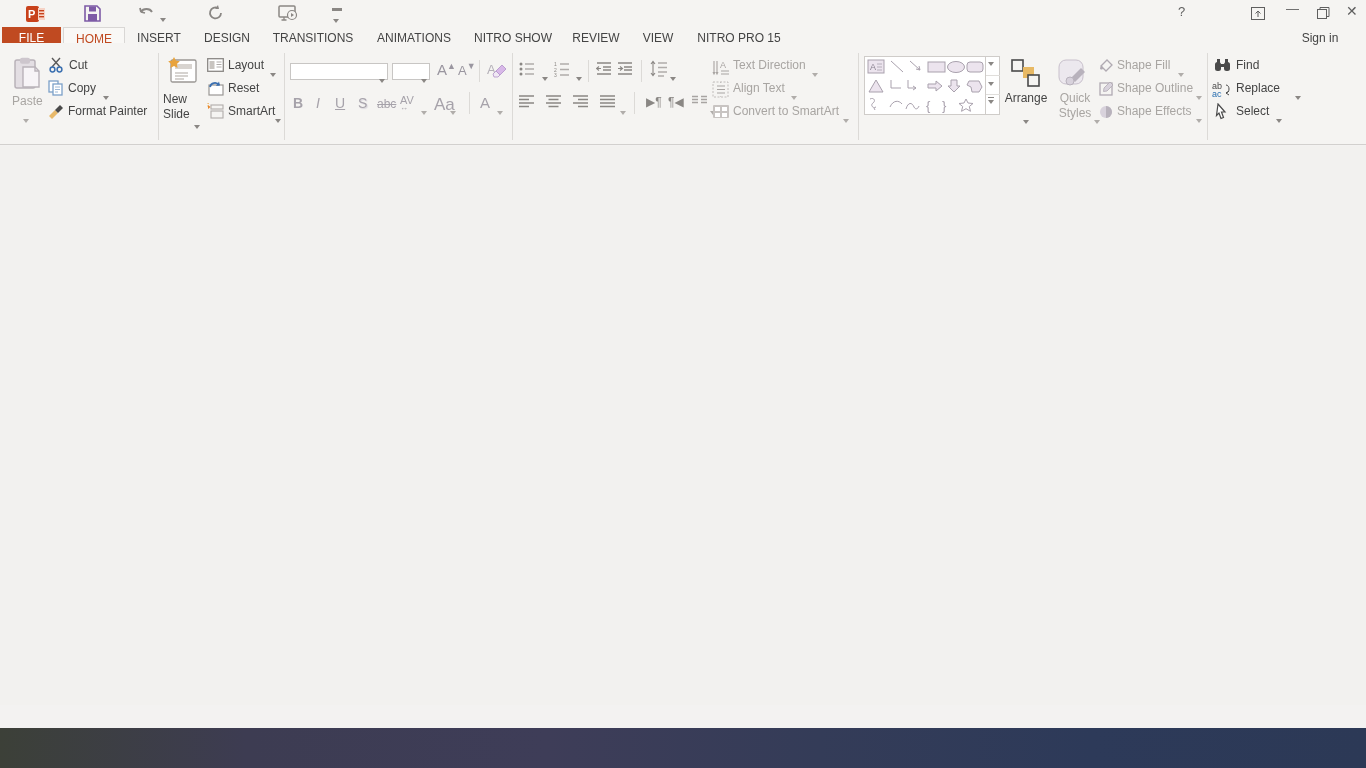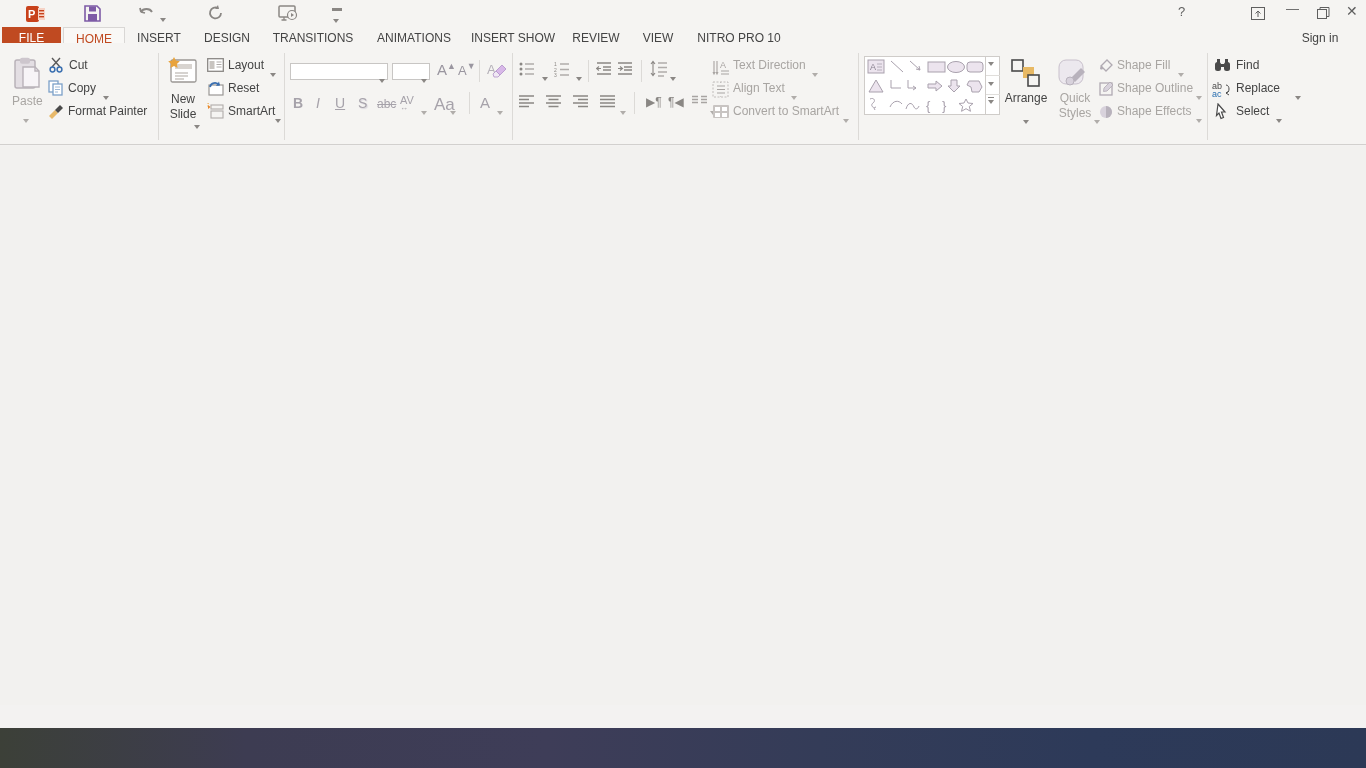--- a/index.html
+++ b/index.html
@@ -83,24 +83,24 @@
   <span class="wc" style="left:1346px;top:3px;font-size:14px">✕</span>
 </div>
 
 <div id="tabrow">
   <div class="tab" id="filetab">FILE</div>
   <div class="tab" id="hometab" style="left:63px;width:62px">HOME</div>
   <div class="tab" style="left:128px;width:62px">INSERT</div>
   <div class="tab" style="left:195px;width:64px">DESIGN</div>
   <div class="tab" style="left:264px;width:98px">TRANSITIONS</div>
   <div class="tab" style="left:367px;width:94px">ANIMATIONS</div>
-  <div class="tab" style="left:466px;width:94px">INSERT SHOW</div>
+  <div class="tab" style="left:466px;width:94px">NITRO SHOW</div>
   <div class="tab" style="left:565px;width:62px">REVIEW</div>
   <div class="tab" style="left:632px;width:52px">VIEW</div>
-  <div class="tab" style="left:689px;width:100px">NITRO PRO 10</div>
+  <div class="tab" style="left:689px;width:100px">NITRO PRO 15</div>
   <div class="tab" style="left:1285px;width:70px">Sign in</div>
 </div>
 
 <div id="ribbon">
   <div class="sep" style="left:158px"></div>
   <div class="sep" style="left:284px"></div>
   <div class="sep" style="left:512px"></div>
   <div class="sep" style="left:858px"></div>
   <div class="sep" style="left:1207px"></div>
 
@@ -134,21 +134,21 @@
     <path d="M1 1 h3 M1 1 v3 M9 9 h-4 M9 9 v-4 M4 4 l4 4 M6 8 h2 v-2" stroke="#8a8784" fill="none"></path>
   </svg>
   <div class="glabel" style="left:20px;width:110px">Clipboard</div>
 
   <svg class="icn" style="left:167px;top:7px" width="30" height="27" viewBox="0 0 30 27">
     <rect x="4" y="3" width="25" height="22" rx="1.5" fill="#fff" stroke="#9a9794" stroke-width="1.3"></rect>
     <rect x="8" y="7" width="17" height="5" fill="#d8d4d0"></rect>
     <path d="M8 16 h13 M8 19 h13 M8 22 h9" stroke="#c9c5c1" stroke-width="1.4"></path>
     <path d="M7 0 l1.8 3.6 4 .6 -2.9 2.8 .7 4 -3.6-1.9 -3.6 1.9 .7-4 -2.9-2.8 4-.6z" fill="#e8a33d"></path>
   </svg>
-  <div class="rlabel" style="left:163px;top:42px;width:40px;text-align:center">New<br>Slide</div>
+  <div class="rlabel" style="left:163px;top:42px;width:40px;text-align:left">New<br>Slide</div>
   <span class="abs" style="left:194px;top:65px"><span class="dar"></span></span>
   <svg class="icn" style="left:207px;top:8px" width="17" height="14" viewBox="0 0 17 14">
     <rect x="0.7" y="0.7" width="15.6" height="12.6" fill="#fff" stroke="#8a8784" stroke-width="1.3"></rect>
     <rect x="2.5" y="3" width="5" height="8" fill="#c8c4c0"></rect>
     <path d="M9.5 4 h5 M9.5 6.5 h5 M9.5 9 h5" stroke="#b0acaa" stroke-width="1.2"></path>
   </svg>
   <div class="rlabel" style="left:228px;top:8px">Layout</div>
   <span class="abs" style="left:270px;top:13px"><span class="dar"></span></span>
   <svg class="icn" style="left:207px;top:31px" width="17" height="15" viewBox="0 0 17 15">
     <rect x="2" y="4" width="14" height="10" fill="#fff" stroke="#9a9794" stroke-width="1.2"></rect>

